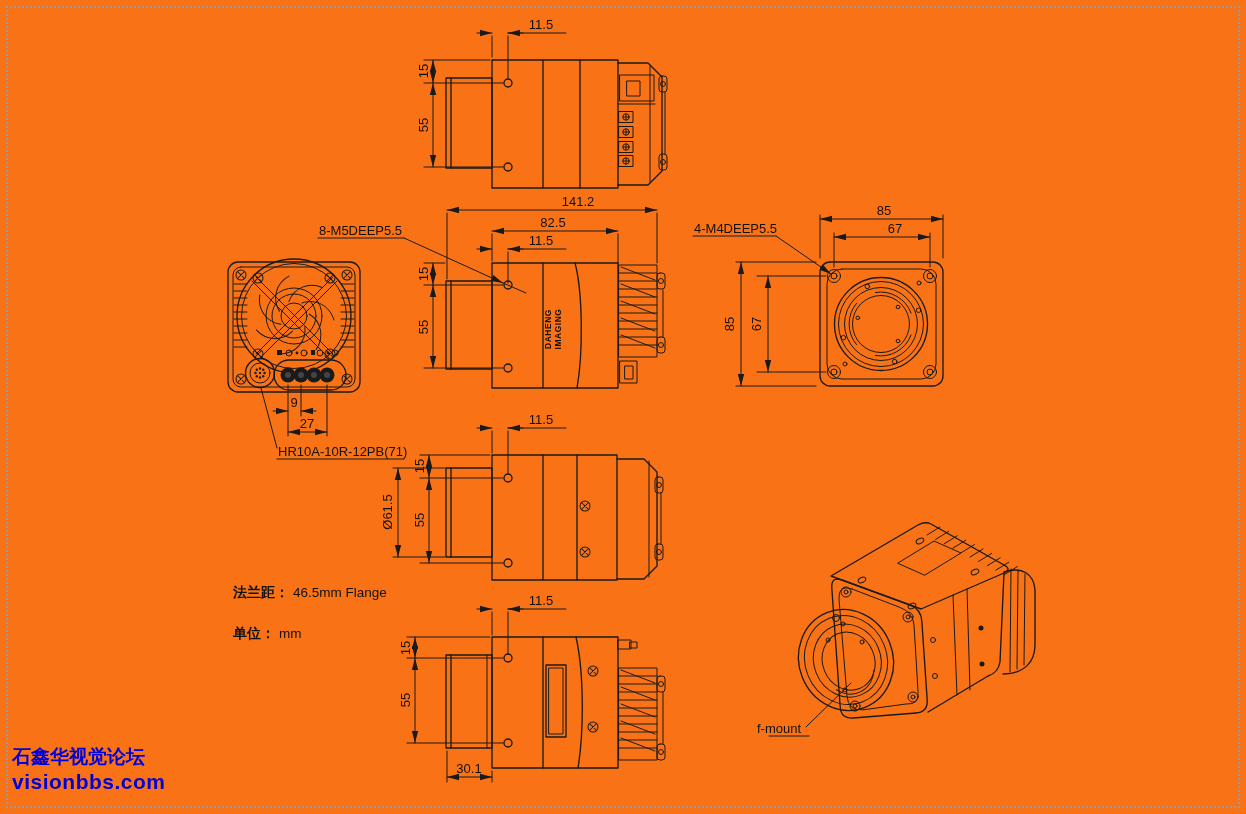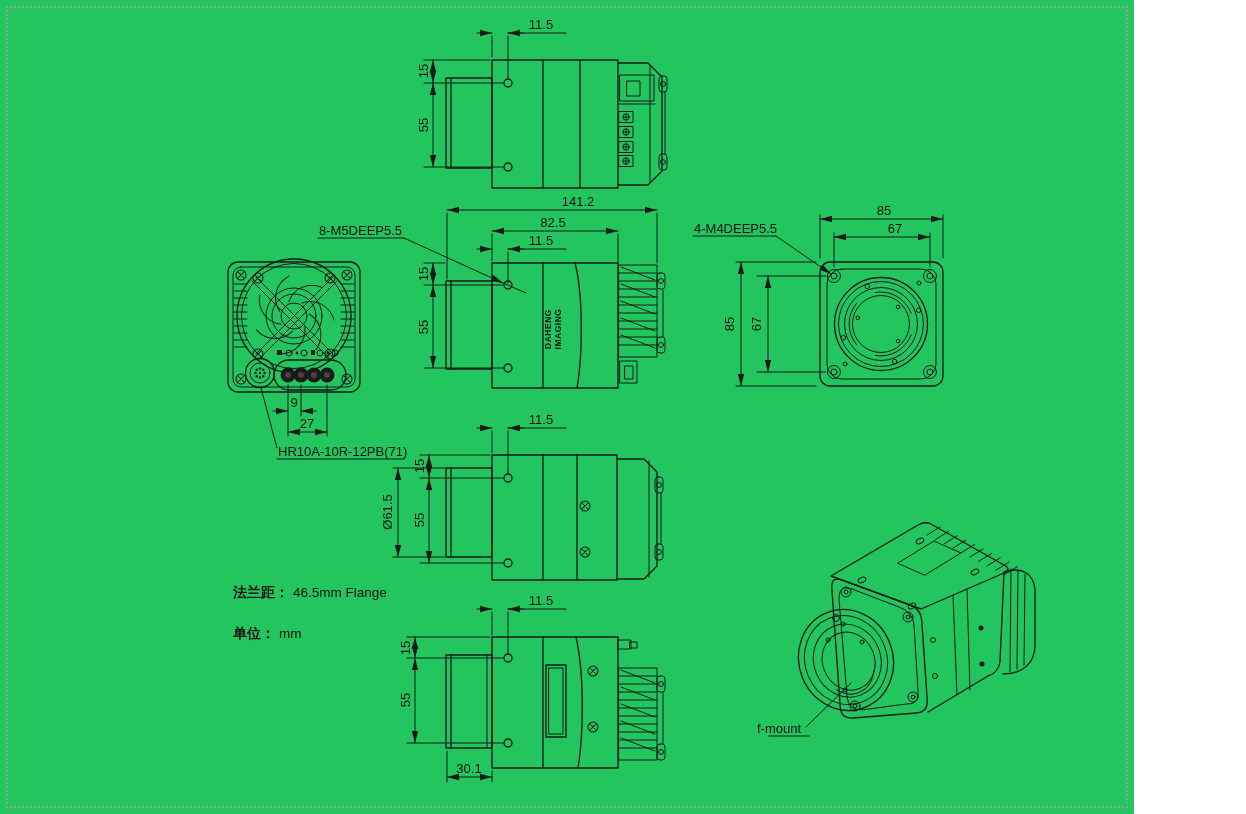--- a/index.html
+++ b/index.html
@@ -1,16 +1,16 @@
 <!DOCTYPE html>
 <html><head>
 <meta charset="utf-8">
 <style>
   html,body{margin:0;padding:0;background:#fff;}
-  .page{position:relative;width:1134px;height:814px;background:#22c55e;overflow:hidden;
+  .page{position:relative;width:1246px;height:814px;background:#f97316;overflow:hidden;
         font-family:"Liberation Sans",sans-serif;}
   .frame{position:absolute;inset:6px;border:2px dotted #9b9b9b;pointer-events:none;}
   svg{position:absolute;left:0;top:0;}
   
   .v{stroke:#1a1a1a;fill:none;stroke-width:1.35;stroke-linejoin:round;stroke-linecap:round;}
   .d{stroke-width:1;}
   .fl{stroke-width:1;}
   .dk{fill:#1a1a1a;stroke:none;}
   text{stroke:none;}
   .dt{font:13px "Liberation Sans",sans-serif;fill:#111;text-anchor:middle;}
@@ -406,13 +406,17 @@
       <path class="fl" d="M940,527 l-13,8 m21.6,-3.6 l-13,8 m21.6,-3.6 l-13,8 m21.6,-3.6 l-13,8 m21.6,-3.6 l-13,8 m21.6,-3.6 l-13,8 m21.6,-3.6 l-13,8 m21.6,-3.6 l-13,8 m21.6,-3.6 l-13,8 m21.6,-3.6 l-13,8"></path>
 
       <g class="d">
         <line x1="806" y1="727" x2="851" y2="683"></line>
         <text class="lt" x="757" y="733">f-mount</text>
         <line x1="769" y1="736" x2="809" y2="736"></line>
       </g>
     </g>
   </svg>
 
+  <div class="wm">
+    <div class="l1">石鑫华视觉论坛</div>
+    <div class="l2">visionbbs.com</div>
+  </div>
 </div>
 
 </body></html>

